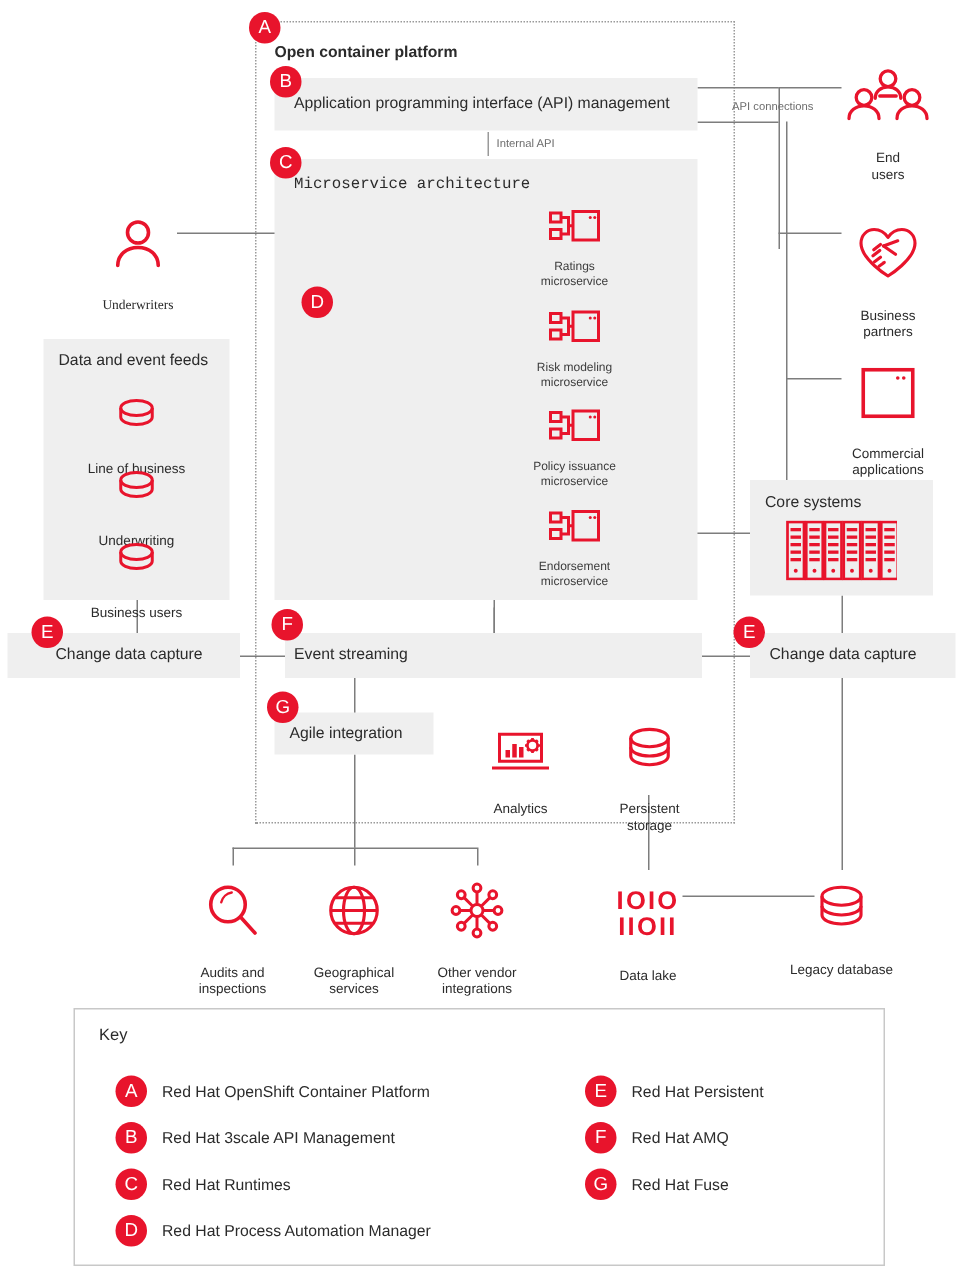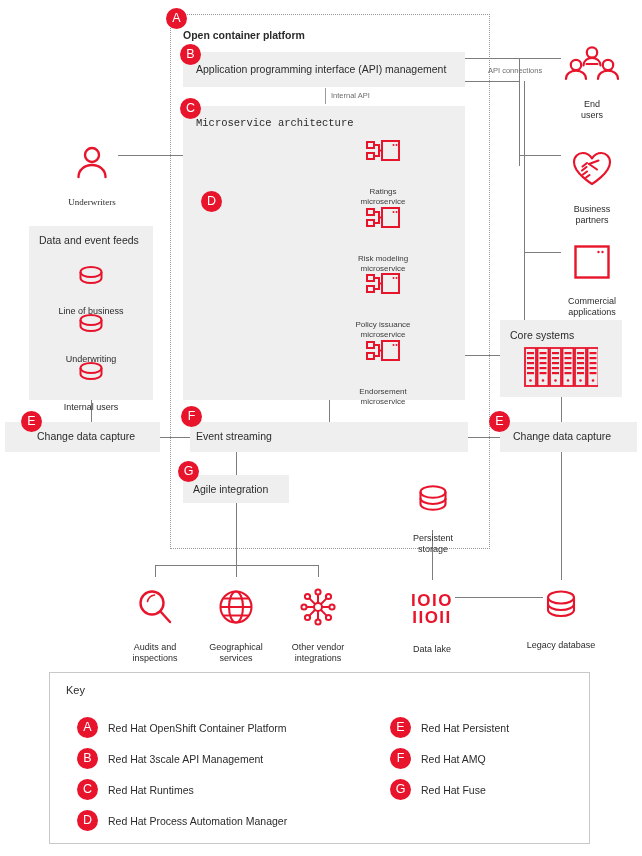--- a/index.html
+++ b/index.html
@@ -25,21 +25,21 @@
   .badge{position:absolute;width:21px;height:21px;border-radius:50%;
          background:#e8142c;color:#fff;font-size:12.5px;line-height:21px;
          text-align:center;font-family:"Liberation Sans",sans-serif;z-index:20;}
 
   
   .node{position:absolute;text-align:center;}
   .node .cap{font-size:9px;line-height:11px;color:#2b2b2b;margin-top:3px;white-space:pre-line;}
   .node .ico{display:block;margin:12px auto;}
 
   .micro{position:absolute;text-align:center;width:96px;}
-  .micro .cap{font-size:8px;line-height:9.5px;color:#3c3c3c;margin-top:18px;white-space:pre-line;}
+  .micro .cap{font-size:8px;line-height:9.5px;color:#3c3c3c;margin-top:3px;white-space:pre-line;}
 
   .tinylabel{position:absolute;font-size:7.5px;color:#6d6d6d;white-space:nowrap;}
 
   
   #key{position:absolute;left:49px;top:672px;width:541px;height:172px;
        border:1px solid #c8c8c8;background:#fff;box-sizing:border-box;}
   #key .ktitle{position:absolute;left:16px;top:11px;font-size:11px;color:#2b2b2b;}
   .keyrow{position:absolute;display:flex;align-items:center;}
   .keyrow .kb{width:21px;height:21px;border-radius:50%;background:#e8142c;color:#fff;
               font-size:12.5px;line-height:21px;text-align:center;flex:0 0 auto;}
@@ -234,21 +234,21 @@
 
   <div class="node" style="left:51px;top:348px;width:80px;">
     <span class="ico">
       <svg width="28" height="26" viewBox="0 0 28 26">
         <g fill="none" stroke="#e8142c" stroke-width="2">
           <ellipse cx="14" cy="8" rx="10.5" ry="5"></ellipse>
           <path d="M3.5 8v6c0 2.8 4.7 5 10.5 5s10.5-2.2 10.5-5V8"></path>
         </g>
       </svg>
     </span>
-    <div class="cap">Internal users</div>
+    <div class="cap">Business users</div>
   </div>
 
   <div class="node" style="left:556px;top:33px;width:72px;">
     <span class="ico">
       <svg width="56" height="38" viewBox="0 0 56 38">
         <g fill="none" stroke="#e8142c" stroke-width="2.2" stroke-linecap="round">
           <circle cx="28" cy="7.5" r="5.2"></circle>
           <path d="M19.5 20.5c0-4.6 3.8-7.6 8.5-7.6s8.5 3 8.5 7.6"></path>
           <circle cx="12" cy="20" r="5.2"></circle>
           <path d="M2 34c0-5.1 4.5-8.4 10-8.4s10 3.3 10 8.4"></path>
@@ -356,20 +356,40 @@
   <div class="badge" style="left:181px;top:406px;">F</div>
 
   <div class="graybox" style="left:500px;top:422px;width:137px;height:30px;"></div>
   <div class="boxlabel" style="left:513px;top:430px;">Change data capture</div>
   <div class="badge" style="left:489px;top:411px;">E</div>
 
   <div class="graybox" style="left:183px;top:475px;width:106px;height:28px;"></div>
   <div class="boxlabel" style="left:193px;top:483px;">Agile integration</div>
   <div class="badge" style="left:178px;top:461px;">G</div>
 
+  <div class="node" style="left:312px;top:471px;width:70px;">
+    <span class="ico">
+      <svg width="42" height="34" viewBox="0 0 42 34">
+        <g fill="none" stroke="#e8142c" stroke-width="2">
+          <path d="M7 6.5h28v18H7z"></path>
+          <path d="M2 29h38"></path>
+        </g>
+        <g fill="#e8142c">
+          <rect x="11" y="17" width="3" height="5"></rect>
+          <rect x="15.5" y="13" width="3" height="9"></rect>
+          <rect x="20" y="15" width="3" height="7"></rect>
+        </g>
+        <g fill="none" stroke="#e8142c" stroke-width="1.8">
+          <circle cx="29" cy="14" r="3.4"></circle>
+          <path d="M29 9v1.6M29 17.4V19M24 14h1.6M32.4 14H34M25.5 10.5l1.1 1.1M31.4 16.4l1.1 1.1M32.5 10.5l-1.1 1.1M26.6 16.4l-1.1 1.1"></path>
+        </g>
+      </svg>
+    </span>
+    <div class="cap">Analytics</div>
+  </div>
 
   <div class="node" style="left:398px;top:471px;width:70px;">
     <span class="ico">
       <svg width="34" height="34" viewBox="0 0 34 34">
         <g fill="none" stroke="#e8142c" stroke-width="2.1">
           <ellipse cx="17" cy="9" rx="12.5" ry="5.8"></ellipse>
           <path d="M4.5 9v12c0 3.2 5.6 5.8 12.5 5.8S29.5 24.2 29.5 21V9"></path>
           <path d="M4.5 15.2c0 3.2 5.6 5.8 12.5 5.8s12.5-2.6 12.5-5.8"></path>
         </g>
       </svg>

